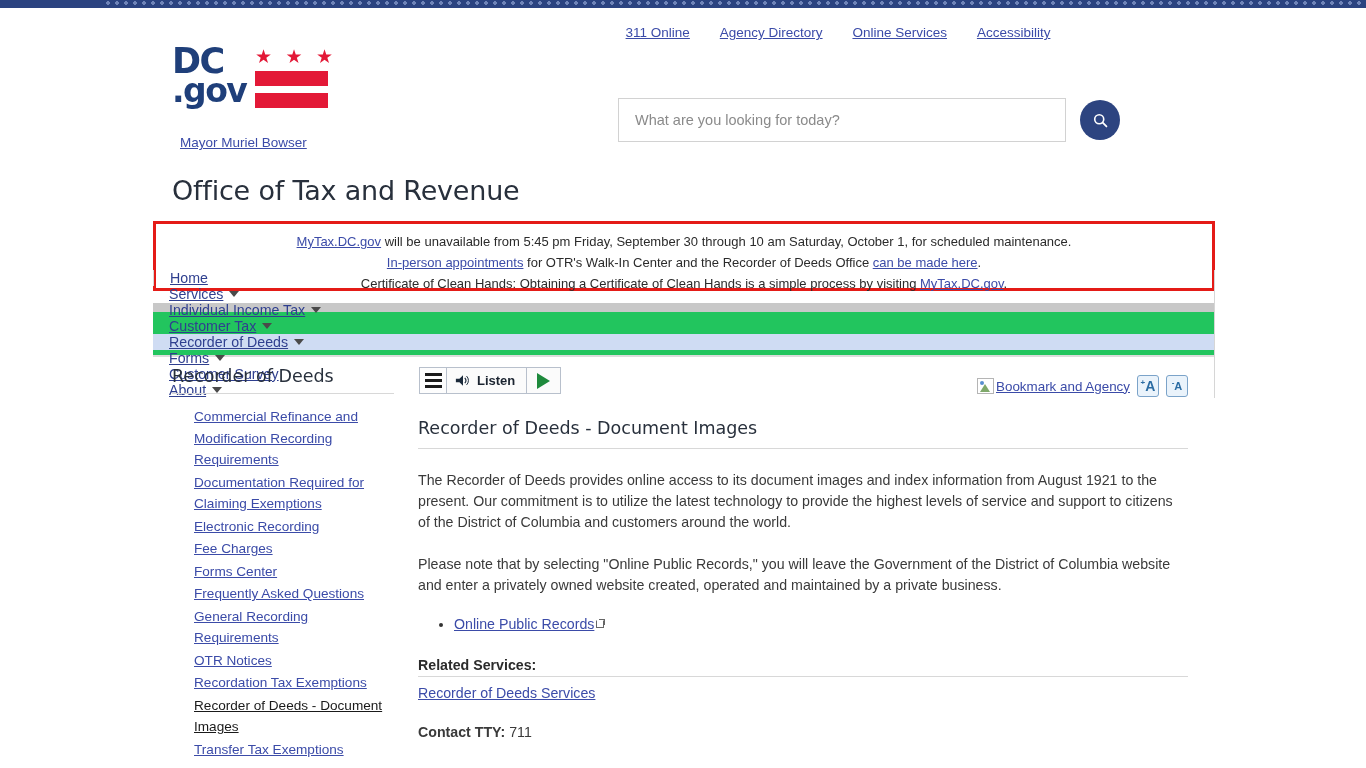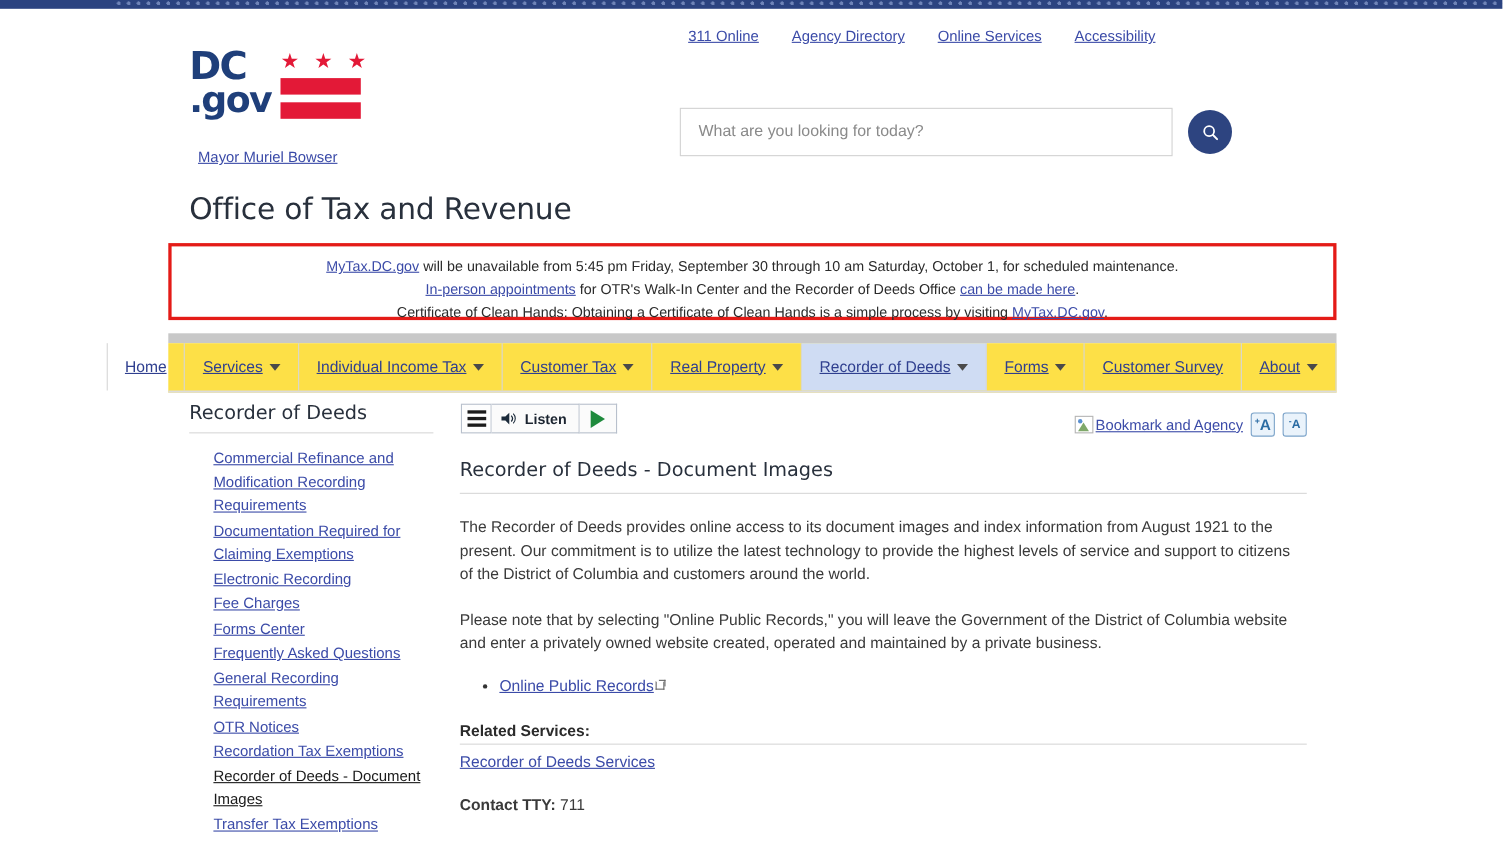--- a/index.html
+++ b/index.html
@@ -193,26 +193,27 @@
     left: 153px; top: 303px;
     width: 1062px;
     height: 9px;
     background: #c8c8c8;
   }
   .nav-bar {
     position: absolute;
     left: 153px; top: 312px;
     width: 1062px;
     height: 45px;
-    background: #fde047;
+    background: #22c55e;
     border-bottom: 2px solid #dcdcdc;
     display: flex;
     align-items: stretch;
-    justify-content: flex-end;
-    box-sizing: border-box;
+    justify-content: center;
+    box-sizing: border-box;
+    flex-direction: column;
   }
   .nav-item {
     display: flex;
     align-items: center;
     padding: 0 16px;
     border-right: 1px solid #d6d6d6;
     font-size: 14.2px;
     white-space: nowrap;
     cursor: pointer;
     box-sizing: border-box;
@@ -529,24 +530,20 @@
   <div class="nav-item">
     <span class="lbl">Services</span>
     <span class="caret"></span>
   </div>
   <div class="nav-item">
     <span class="lbl">Individual Income Tax</span>
     <span class="caret"></span>
   </div>
   <div class="nav-item">
     <span class="lbl">Customer Tax</span>
-    <span class="caret"></span>
-  </div>
-  <div class="nav-item">
-    <span class="lbl">Real Property</span>
     <span class="caret"></span>
   </div>
   <div class="nav-item active">
     <span class="lbl">Recorder of Deeds</span>
     <span class="caret"></span>
   </div>
   <div class="nav-item">
     <span class="lbl">Forms</span>
     <span class="caret"></span>
   </div>

